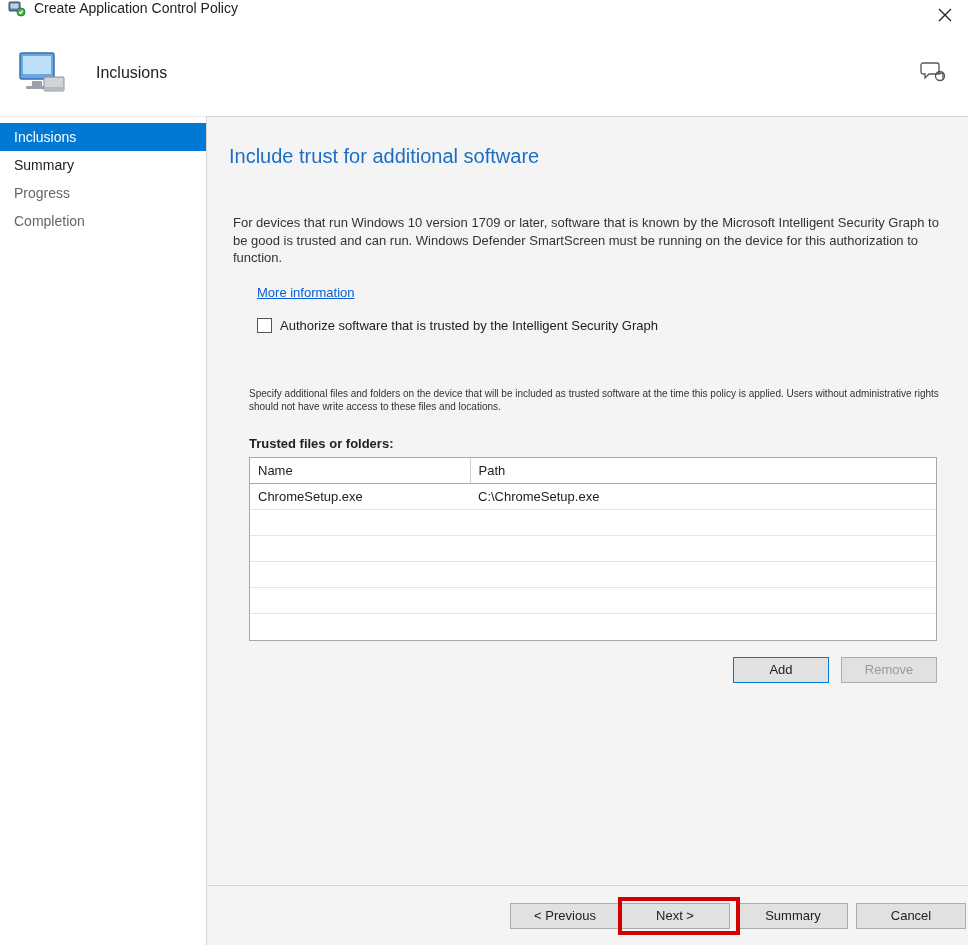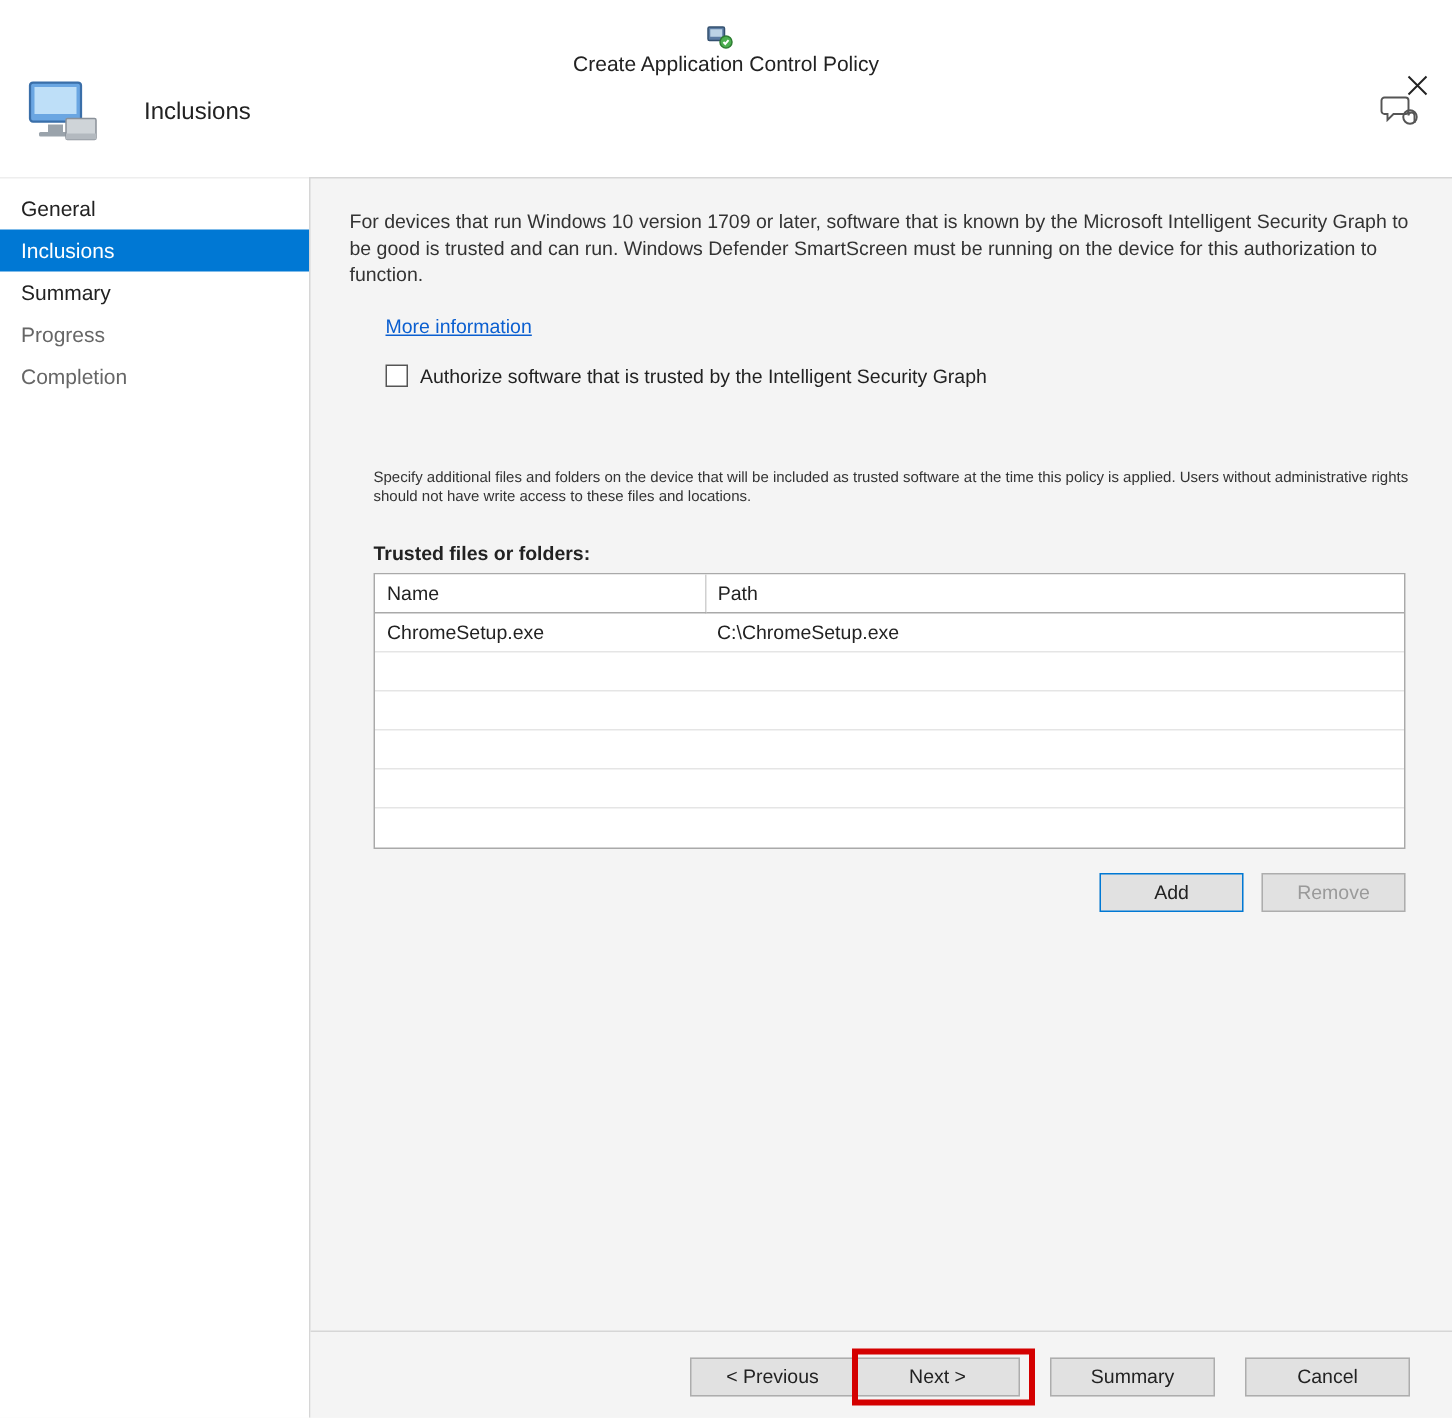--- a/index.html
+++ b/index.html
@@ -9,24 +9,23 @@
     font-size: 13px;
     background: #ffffff;
     color: #222;
     width: 968px;
     height: 945px;
     overflow: hidden;
     position: relative;
   }
   .titlebar {
     display: flex;
-    align-items: center;
+    align-items: flex-start;
     height: 30px;
-    padding: 16px 8px;
-    flex-direction: column;
+    padding: 0 8px;
   }
   .titlebar .title-icon {
     width: 18px; height: 18px;
     margin-right: 8px;
     display: flex; align-items:center; justify-content:center;
   }
   .titlebar .title-text {
     font-size: 14px;
     color: #222;
   }
@@ -195,22 +194,22 @@
     cursor: default;
   }
   .footer {
     position: absolute;
     bottom: 0; left: 0; right: 0;
     height: 60px;
     border-top: 1px solid #d6d6d6;
     display:flex;
     align-items:center;
     justify-content:flex-end;
-    padding-right: 28px;
-    gap: 20px;
+    padding-right: 2px;
+    gap: 8px;
     background:#f4f4f4;
   }
   .footer .grp {
     display:flex;
     gap: 0;
   }
   .footer .btn {
     min-width: 110px;
   }
   .highlight-box {
@@ -255,29 +254,29 @@
     <svg width="26" height="22" viewBox="0 0 26 22">
       <path d="M3 2 h14 a2 2 0 0 1 2 2 v7 a2 2 0 0 1 -2 2 h-8 l-4 4 v-4 h-2 a2 2 0 0 1 -2 -2 v-7 a2 2 0 0 1 2 -2 z" fill="none" stroke="#555" stroke-width="1.3"></path>
       <circle cx="20" cy="15" r="4.5" fill="none" stroke="#555" stroke-width="1.3"></circle>
       <path d="M19 14 a2 2 0 0 1 4 0 v5" fill="none" stroke="#555" stroke-width="1.3"></path>
     </svg>
   </span>
 </div>
 
 <div class="body-area">
   <div class="sidebar">
-    <div class="step">General</div>
     <div class="step active">Inclusions</div>
     <div class="step">Summary</div>
     <div class="step muted">Progress</div>
     <div class="step muted">Completion</div>
   </div>
 
   <div class="main">
     <div class="main-inner">
+      <div class="section-heading">Include trust for additional software</div>
 
       <p class="para">For devices that run Windows 10 version 1709 or later, software that is known by the Microsoft Intelligent Security Graph to be good is trusted and can run. Windows Defender SmartScreen must be running on the device for this authorization to function.</p>
 
       <a class="link">More information</a>
 
       <div class="checkbox-row">
         <span class="chk"></span>
         <span>Authorize software that is trusted by the Intelligent Security Graph</span>
       </div>
 

